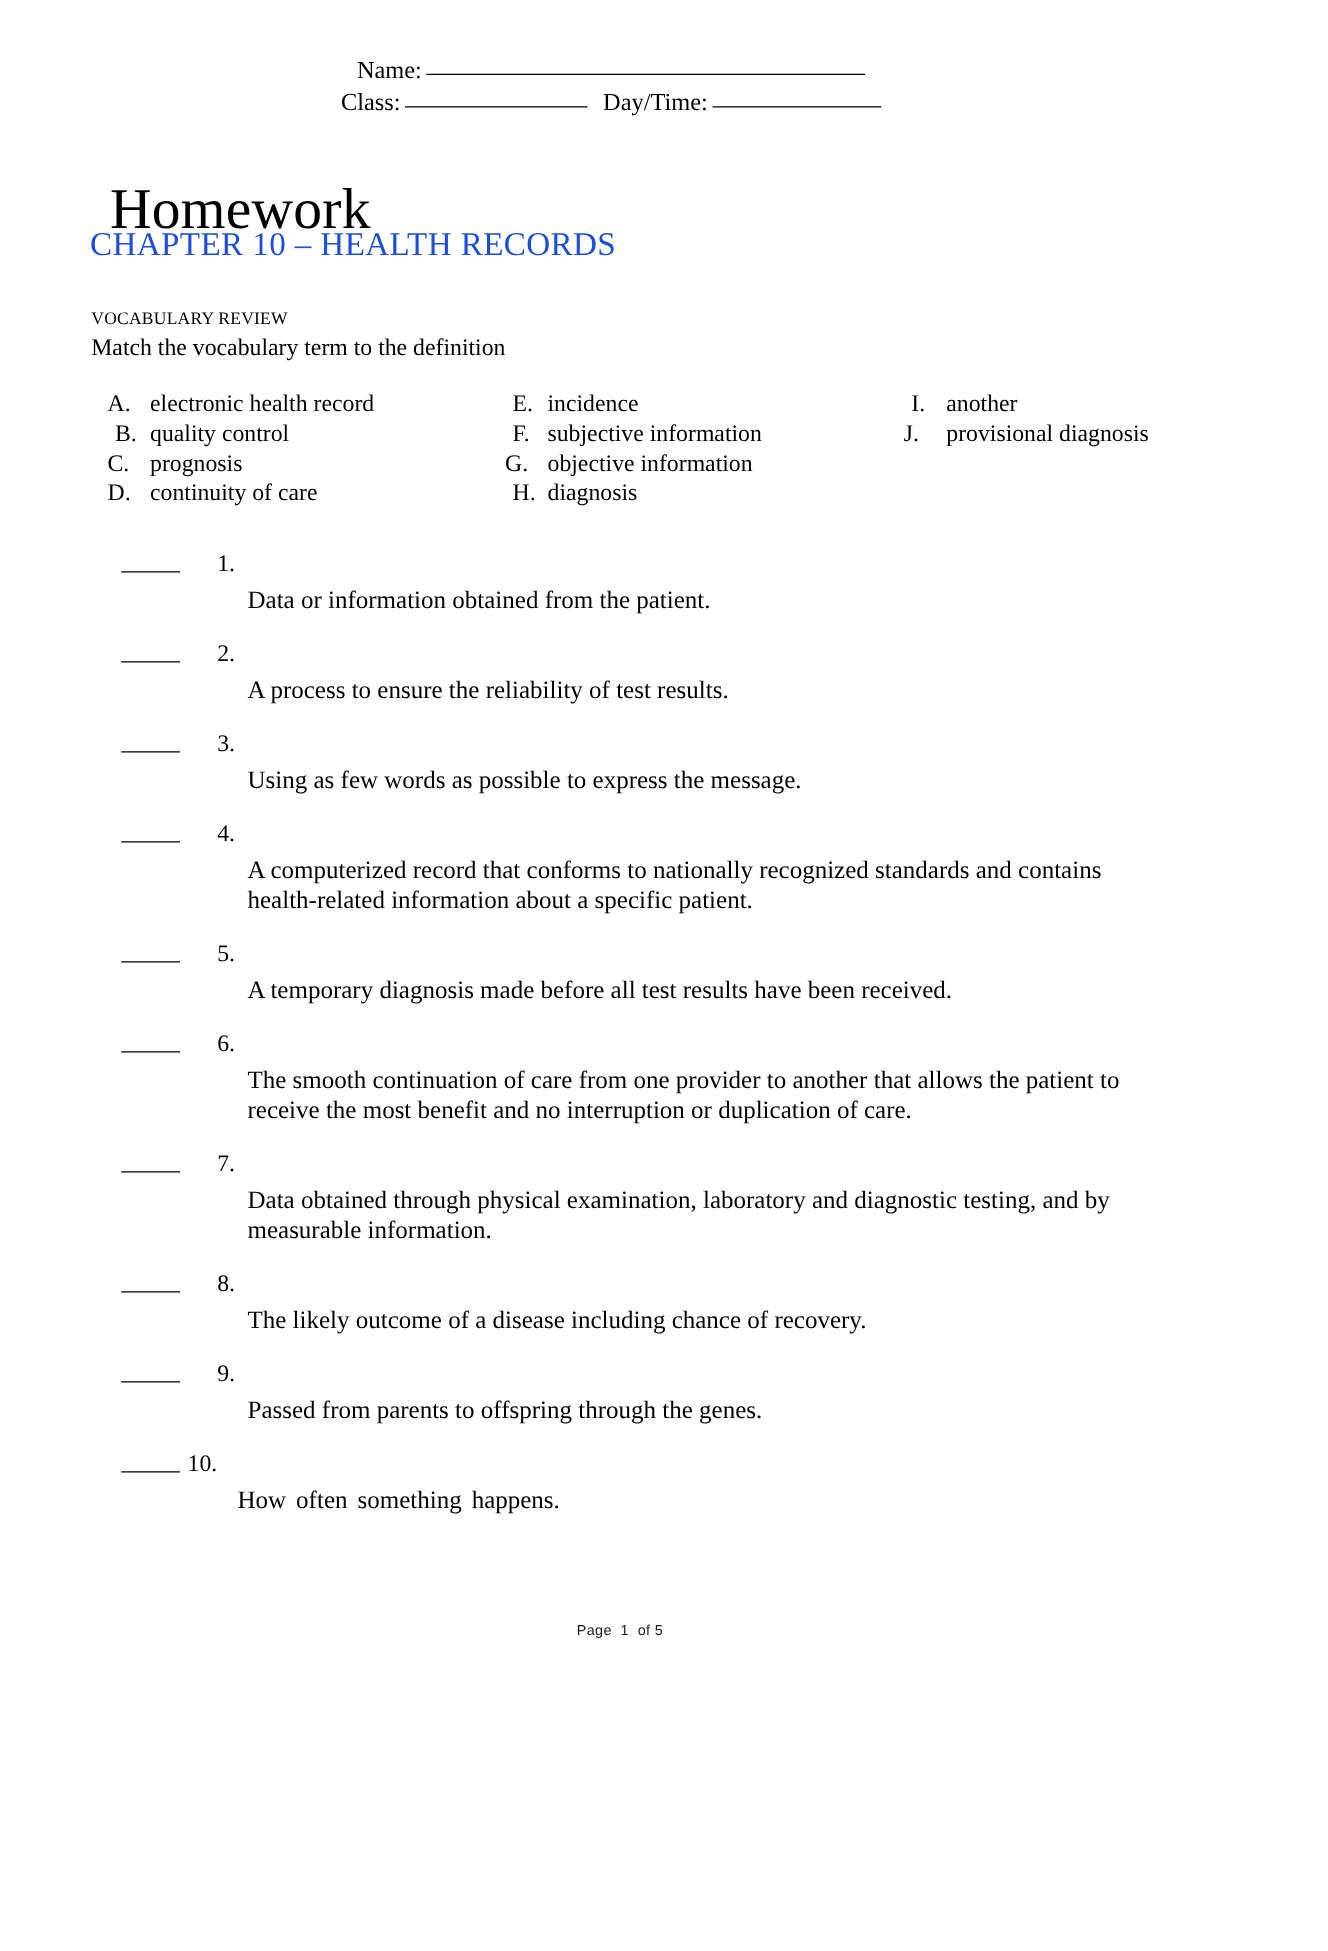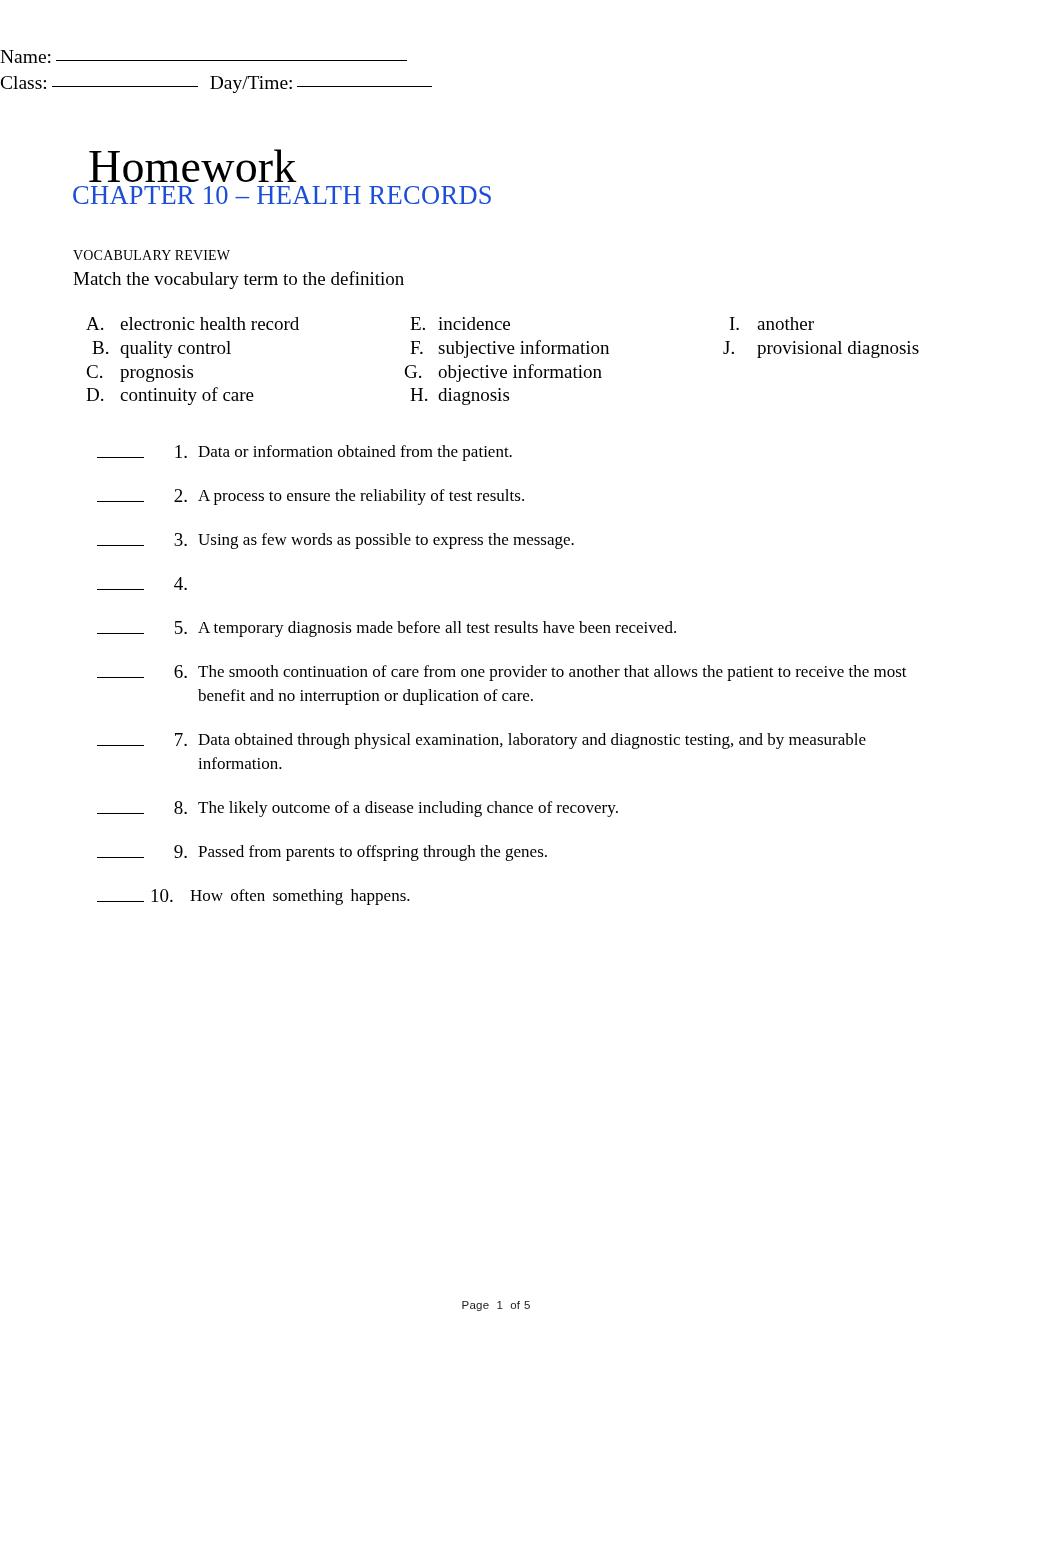--- a/index.html
+++ b/index.html
@@ -24,21 +24,21 @@
   }
 
   
   .doc-header {
     position: absolute;
     top: 44px;
     left: 0;
     width: 1062px;
     padding-right: 84px;
     box-sizing: border-box;
-    text-align: left;
+    text-align: center;
     font-size: 19.5px;
     line-height: 26px;
   }
   .hdr-row {
     display: block;
     white-space: nowrap;
   }
   .hdr-label {
     font-size: 19.5px;
   }
@@ -151,23 +151,24 @@
     flex: 0 0 auto;
     width: 54px;
     text-align: right;
     padding-right: 10px;
     box-sizing: border-box;
     font-size: 19px;
     line-height: 24px;
   }
   .q-text {
     flex: 1 1 auto;
-    font-size: 17px;
+    font-size: 20px;
     line-height: 24px;
     max-width: 740px;
+    margin-top: 28px;
   }
 
   
   .q-row.wide-num .q-blank { width: 47px; margin-left: 97px; }
   .q-row.wide-num .q-num { width: 46px; padding-right: 0; text-align: left; padding-left: 6px; }
   .q-row.wide-num .q-text { word-spacing: 3px; }
 
   
   .footer {
     position: absolute;
@@ -272,20 +273,21 @@
 
     <div class="q-row">
       <span class="q-blank"></span>
       <span class="q-num">3.</span>
       <span class="q-text">Using as few words as possible to express the message.</span>
     </div>
 
     <div class="q-row">
       <span class="q-blank"></span>
       <span class="q-num">4.</span>
+      <span class="q-text">A computerized record that conforms to nationally recognized standards and contains health-related information about a specific patient.</span>
     </div>
 
     <div class="q-row">
       <span class="q-blank"></span>
       <span class="q-num">5.</span>
       <span class="q-text">A temporary diagnosis made before all test results have been received.</span>
     </div>
 
     <div class="q-row">
       <span class="q-blank"></span>

